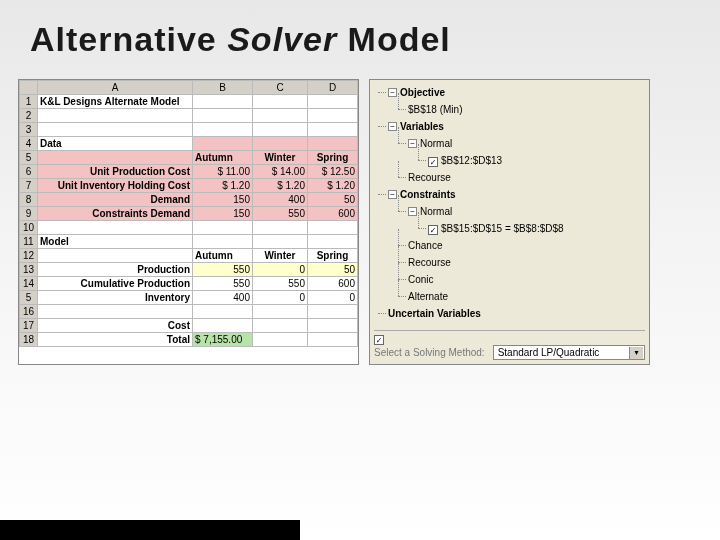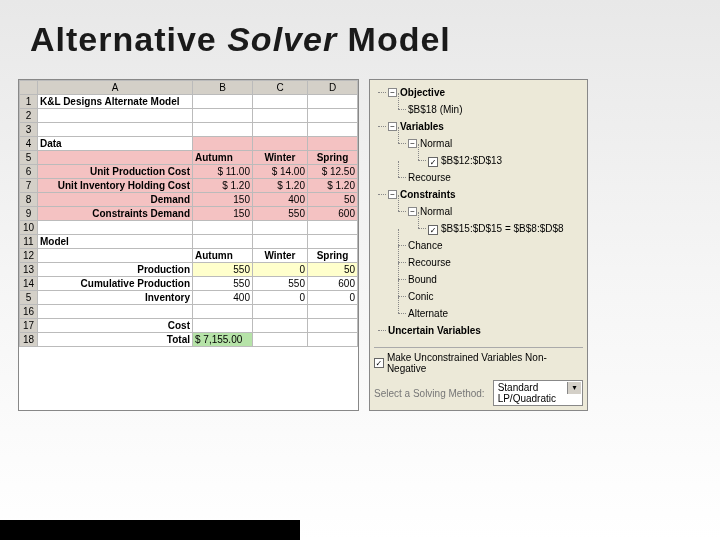--- a/index.html
+++ b/index.html
@@ -58,21 +58,21 @@
   .center { text-align: center !important; }
   .pink { background: #f4c2c2; }
   .yellow { background: #ffffcc; }
   .green { background: #b6e3a8; }
 
   .solver-panel {
     background: #ece9d8;
     border: 1px solid #888;
     font-size: 10px;
     padding: 4px;
-    width: 219px;
+    width: 281px;
     position: relative;
   }
   .tree { list-style: none; }
   .tree li {
     position: relative;
     padding-left: 14px;
     line-height: 17px;
   }
   .tree li::before {
     content: "";
@@ -115,21 +115,20 @@
   }
   .solver-bottom {
     margin-top: 8px;
     border-top: 1px solid #aaa;
     padding-top: 4px;
   }
   .checkbox-row { font-size: 10px; display: flex; align-items: center; }
   .method-row {
     display: flex;
     align-items: center;
-    margin-top: 6px;
     font-size: 10px;
     color: #777;
   }
   .method-select {
     border: 1px solid #888;
     background: #fff;
     padding: 1px 22px 1px 4px;
     margin-left: 8px;
     color: #000;
     position: relative;
@@ -333,32 +332,30 @@
         <span class="toggle">−</span><span class="bold">Constraints</span>
         <ul>
           <li>
             <span class="toggle">−</span><span>Normal</span>
             <ul>
                 <li><span class="checkbox-icon">✓</span><span>$B$15:$D$15 = $B$8:$D$8</span></li>
               </ul>
           </li>
           <li>Chance</li>
           <li>Recourse</li>
-          <li>Bound</li>
           <li>Conic</li>
           <li>Alternate</li>
         </ul>
       </li>
       <li><span class="bold">Uncertain Variables</span></li>
     </ul>
 
     <div class="solver-bottom">
       <div class="checkbox-row">
         <span class="checkbox-icon">✓</span>
-        <span>Make Unconstrained Variables Non-Negative</span>
       </div>
       <div class="method-row">
         <span>Select a Solving Method:</span>
         <div class="method-select">
           <span>Standard LP/Quadratic</span>
           <span class="chev">▾</span>
         </div>
       </div>
     </div>
   </div>

